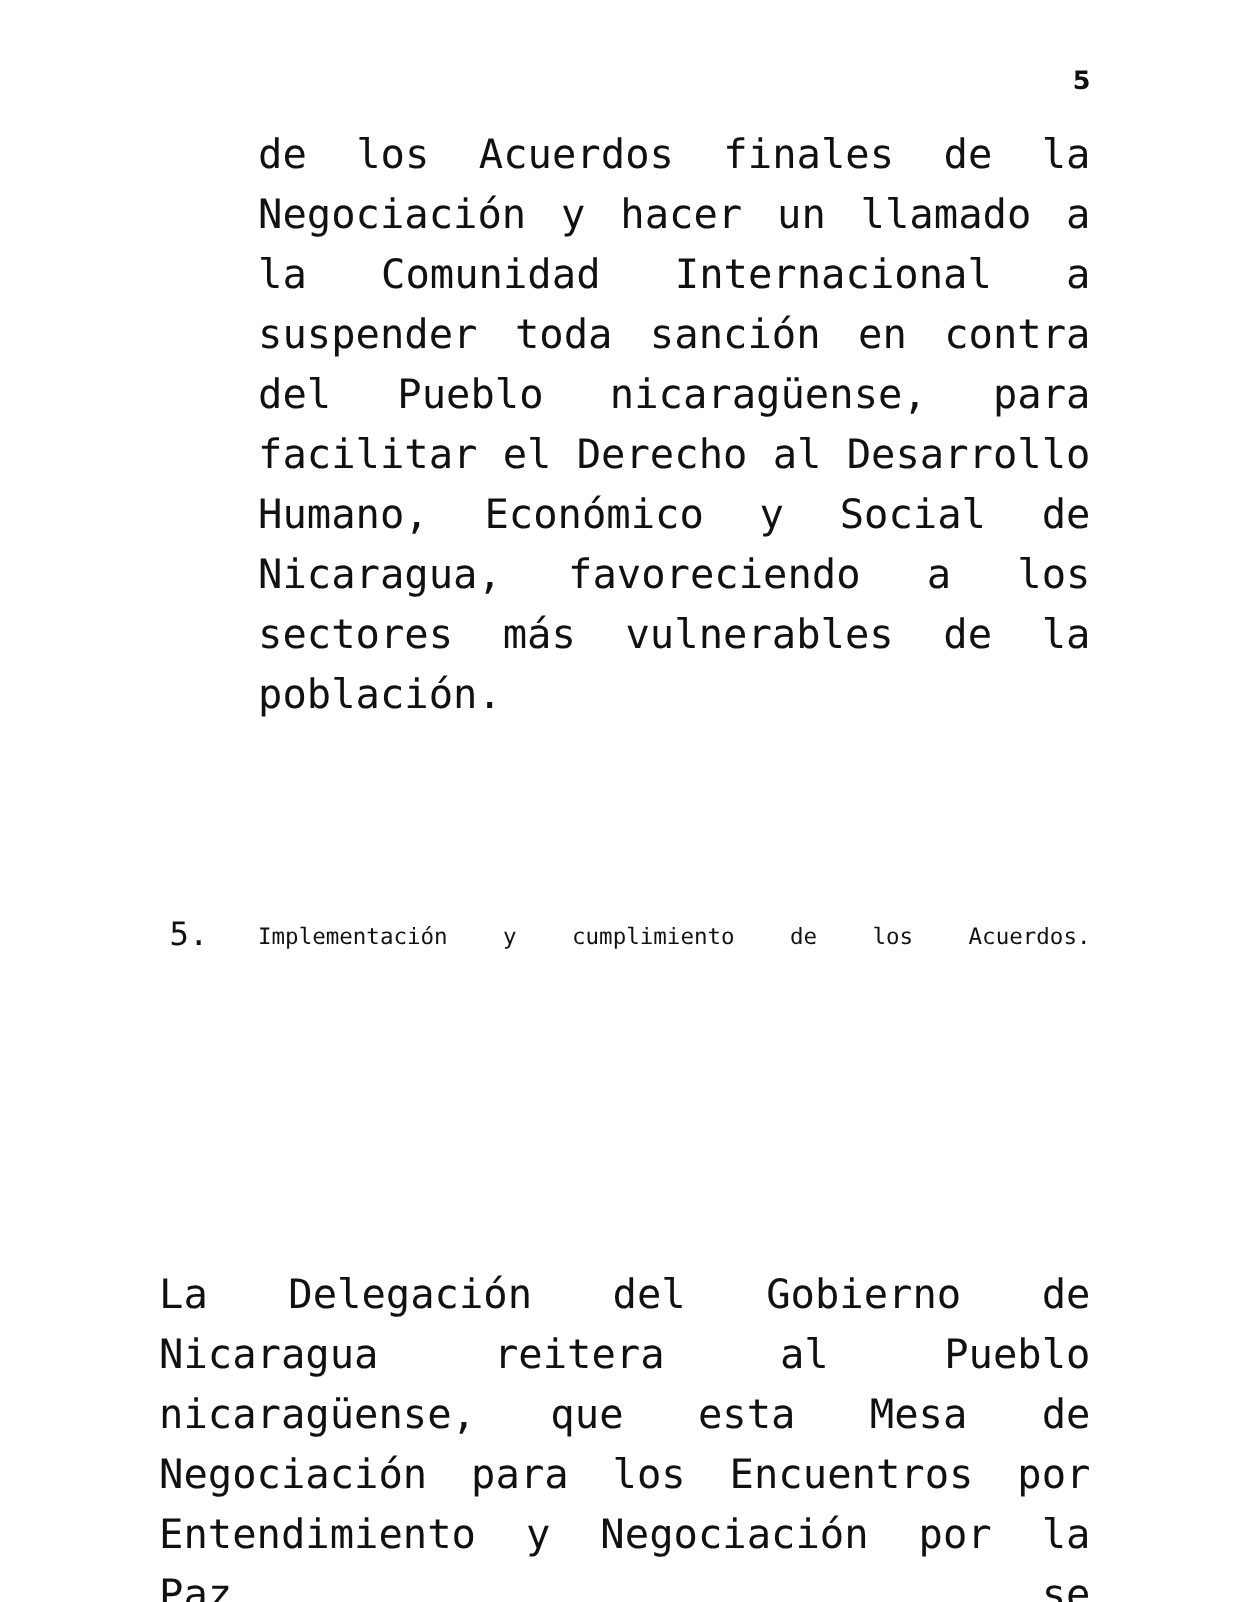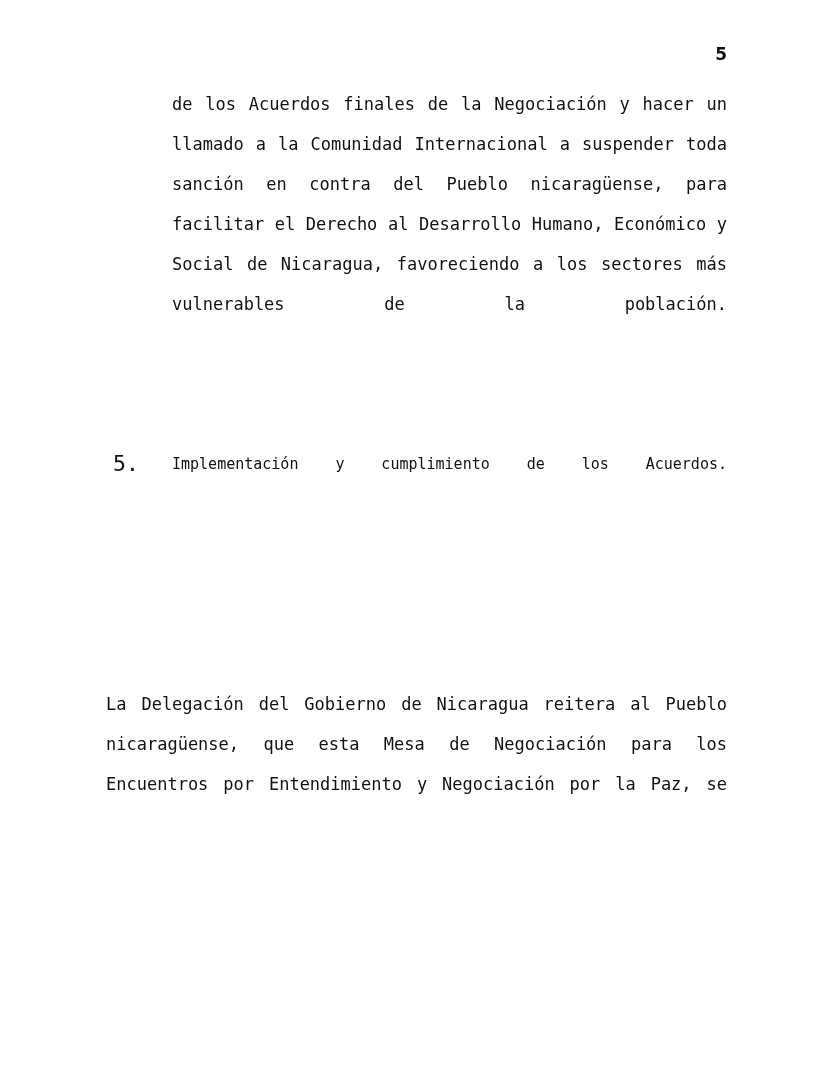--- a/index.html
+++ b/index.html
@@ -37,21 +37,21 @@
   
   .text-body {
     position: absolute;
     left: 106px;
     top: 84px;
     width: 621px;
   }
 
   .para {
     margin: 0;
-    font-size: 17px;
+    font-size: 27px;
     line-height: 40px;
     text-align: justify;
     text-justify: inter-word;
     white-space: normal;
     word-spacing: 0;
     hyphens: none;
     -webkit-hyphens: none;
   }
 
   

